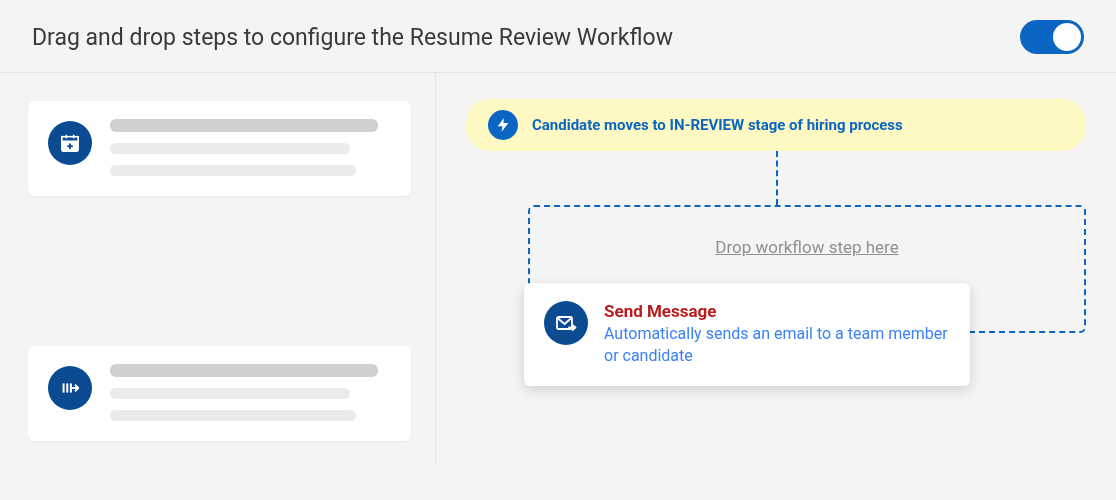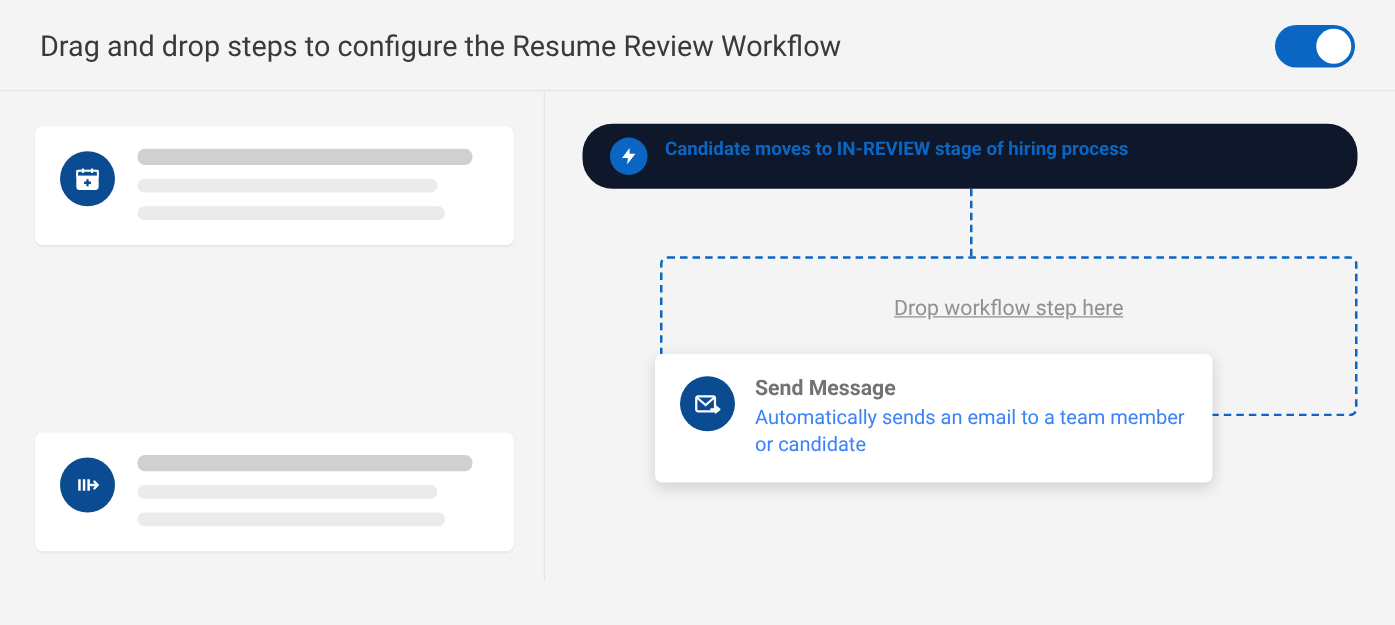--- a/index.html
+++ b/index.html
@@ -12,28 +12,28 @@
   .body { flex: 1; display: flex; }
   .sidebar { width: 435px; padding: 28px 24px 24px 28px; display: flex; flex-direction: column; gap: 150px; }
   .step-card { background: #fff; border-radius: 6px; box-shadow: 0 1px 2px rgba(0,0,0,0.06); padding: 18px 22px 20px 20px; display: flex; gap: 18px; align-items: flex-start; cursor: grab; }
   .step-icon { width: 44px; height: 44px; border-radius: 50%; background: #0a4b91; display: flex; align-items: center; justify-content: center; flex-shrink: 0; margin-top: 2px; }
   .skeleton { flex: 1; display: flex; flex-direction: column; gap: 11px; }
   .sk-line { height: 11px; border-radius: 6px; }
   .sk-line.dark { background: #d0d0d2; width: 96%; height: 13px; }
   .sk-line.light { background: #ebebed; width: 86%; }
   .sk-line.light2 { background: #ebebed; width: 88%; }
   .main { flex: 1; border-left: 1px solid #e4e4e7; padding: 26px 30px 0 30px; position: relative; }
-  .trigger { background: #0f172a; border-radius: 24px; display: flex; gap: 14px; padding: 11px 22px; }
+  .trigger { background: #fef9c3; border-radius: 24px; display: flex; align-items: center; gap: 14px; padding: 11px 22px; }
   .trigger-icon { width: 30px; height: 30px; border-radius: 50%; background: #0a66c2; display: flex; align-items: center; justify-content: center; flex-shrink: 0; }
   .trigger-text { font-size: 15px; font-weight: 700; color: #0a66c2; }
   .connector-v { border-left: 2px dashed #0a66c2; height: 54px; margin-left: 50%; width: 0; }
   .drop-zone { border: 2px dashed #0a66c2; border-radius: 6px; display: flex; align-items: center; justify-content: center; font-size: 17px; color: #909093; padding: 30px 12px 74px 12px; margin-left: 62px; position: relative; text-decoration: underline; }
   .drag-card { position: absolute; left: -6px; top: 76px; width: 446px; background: #fff; border-radius: 6px; box-shadow: 0 4px 12px rgba(0,0,0,0.15); padding: 18px 20px 20px 20px; display: flex; gap: 16px; align-items: flex-start; cursor: grabbing; }
   .drag-icon { width: 44px; height: 44px; border-radius: 50%; background: #0a4b91; display: flex; align-items: center; justify-content: center; flex-shrink: 0; }
-  .drag-title { font-size: 17px; font-weight: 700; color: #737373; margin-bottom: 2px; }
+  .drag-title { font-size: 17px; font-weight: 700; color: #b91c1c; margin-bottom: 2px; }
   .drag-desc { font-size: 16px; color: #3b82f6; line-height: 1.35; }
 </style>
 </head>
 <body>
 
 <div class="container">
 
   <div class="header">
     <div class="header-title">Drag and drop steps to configure the Resume Review Workflow</div>
     <div class="toggle">

